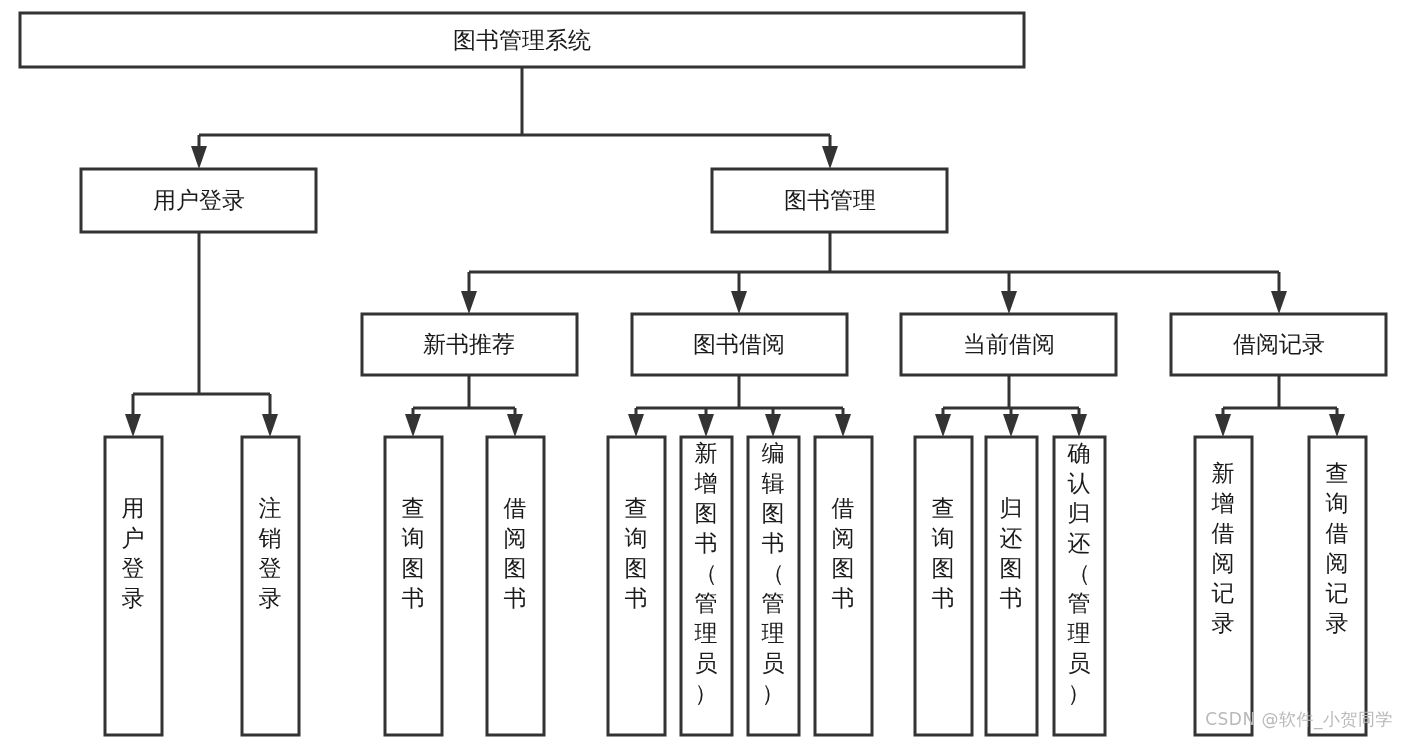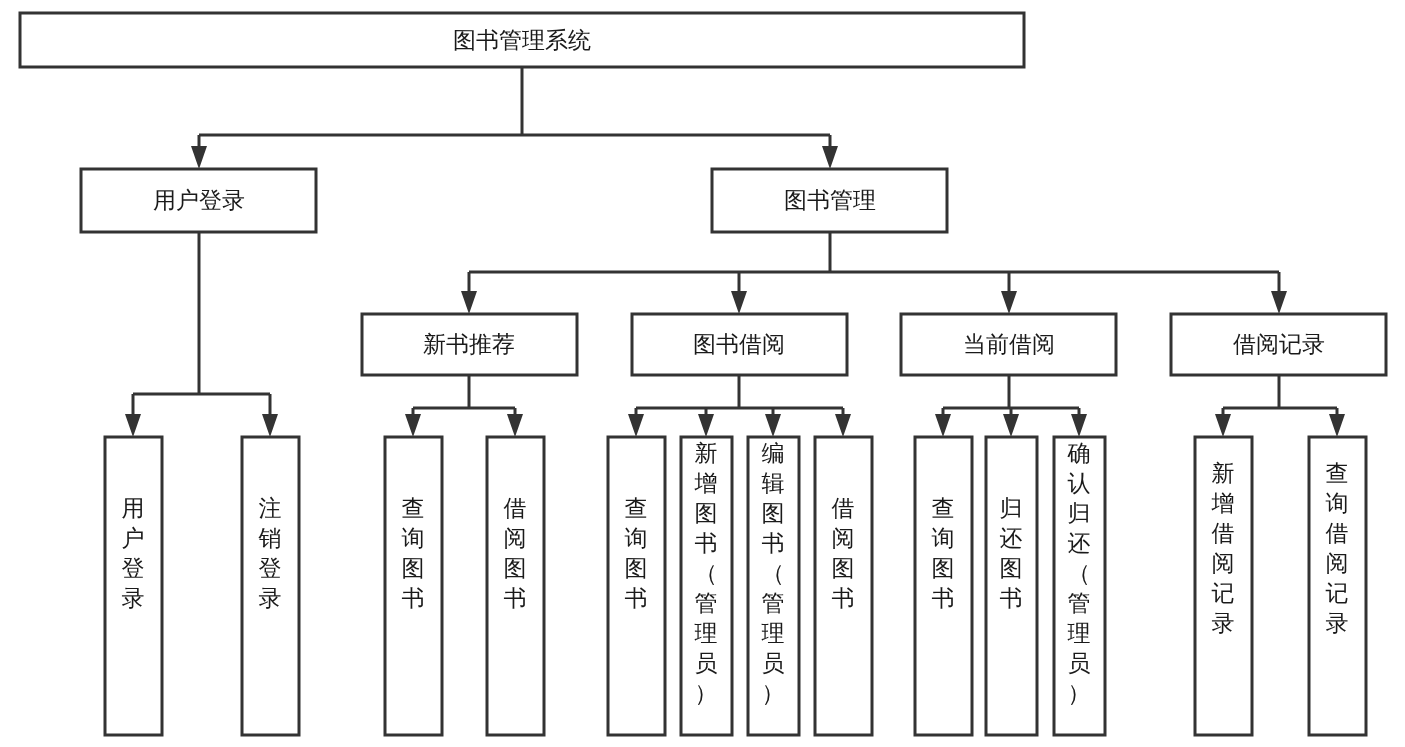--- a/index.html
+++ b/index.html
@@ -228,13 +228,14 @@
       <rect class="node-rect" x="1195" y="437" width="57" height="298"></rect>
       <text class="node-label-vertical" x="1223" y="481"><tspan x="1223" dy="0">新</tspan><tspan x="1223" dy="30">增</tspan><tspan x="1223" dy="30">借</tspan><tspan x="1223" dy="30">阅</tspan><tspan x="1223" dy="30">记</tspan><tspan x="1223" dy="30">录</tspan></text>
     </g>
     <g>
       <rect class="node-rect" x="1309" y="437" width="57" height="298"></rect>
       <text class="node-label-vertical" x="1337" y="481"><tspan x="1337" dy="0">查</tspan><tspan x="1337" dy="30">询</tspan><tspan x="1337" dy="30">借</tspan><tspan x="1337" dy="30">阅</tspan><tspan x="1337" dy="30">记</tspan><tspan x="1337" dy="30">录</tspan></text>
     </g>
 
   </svg>
 
+  <div class="watermark">CSDN @软件_小贺同学</div>
 </div>
 
 </body></html>

